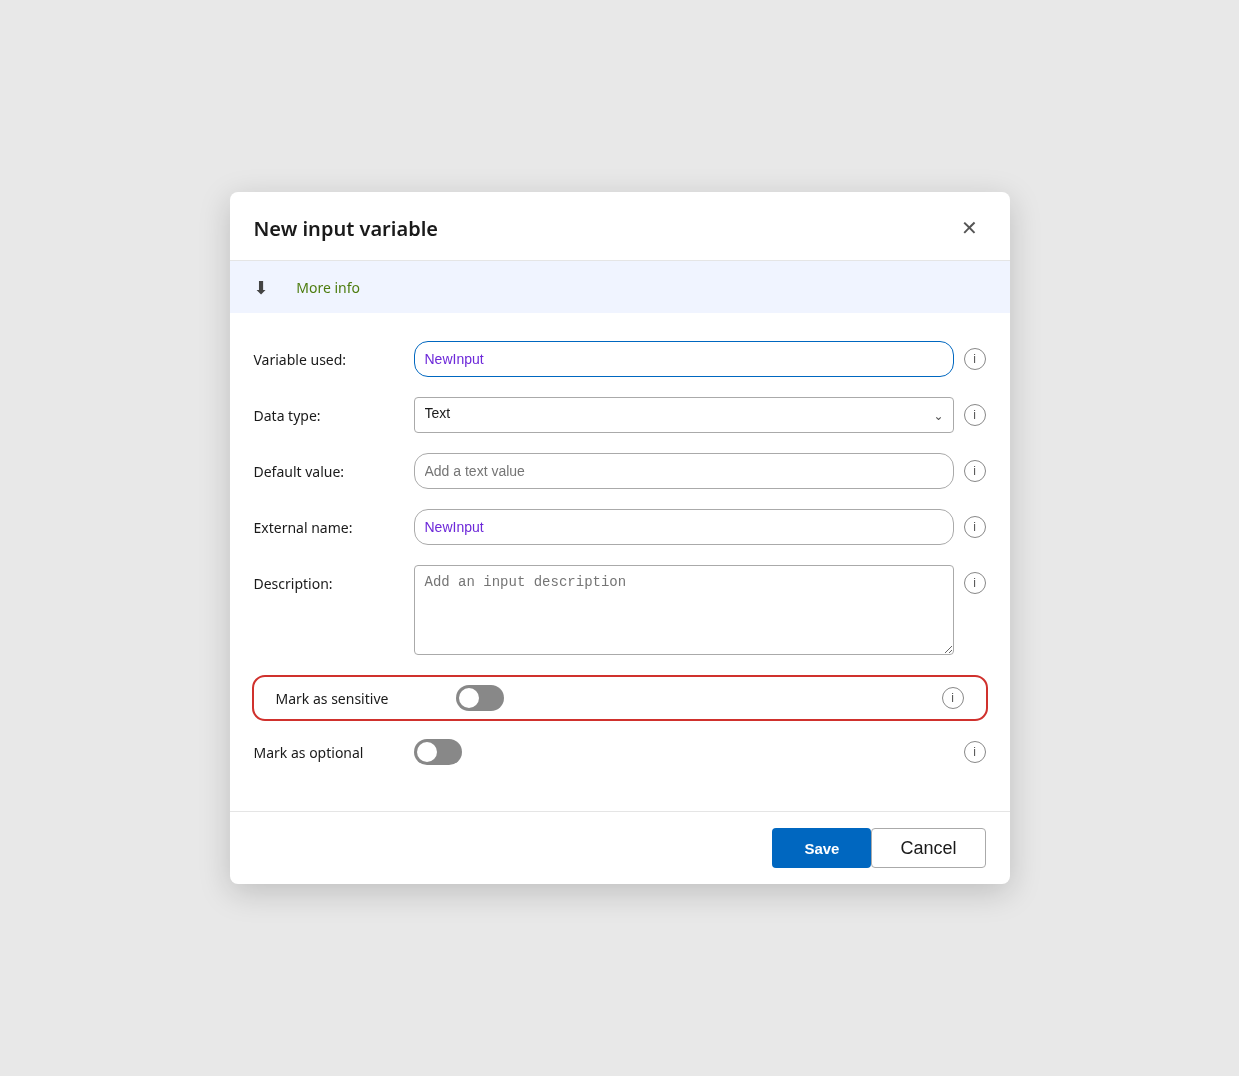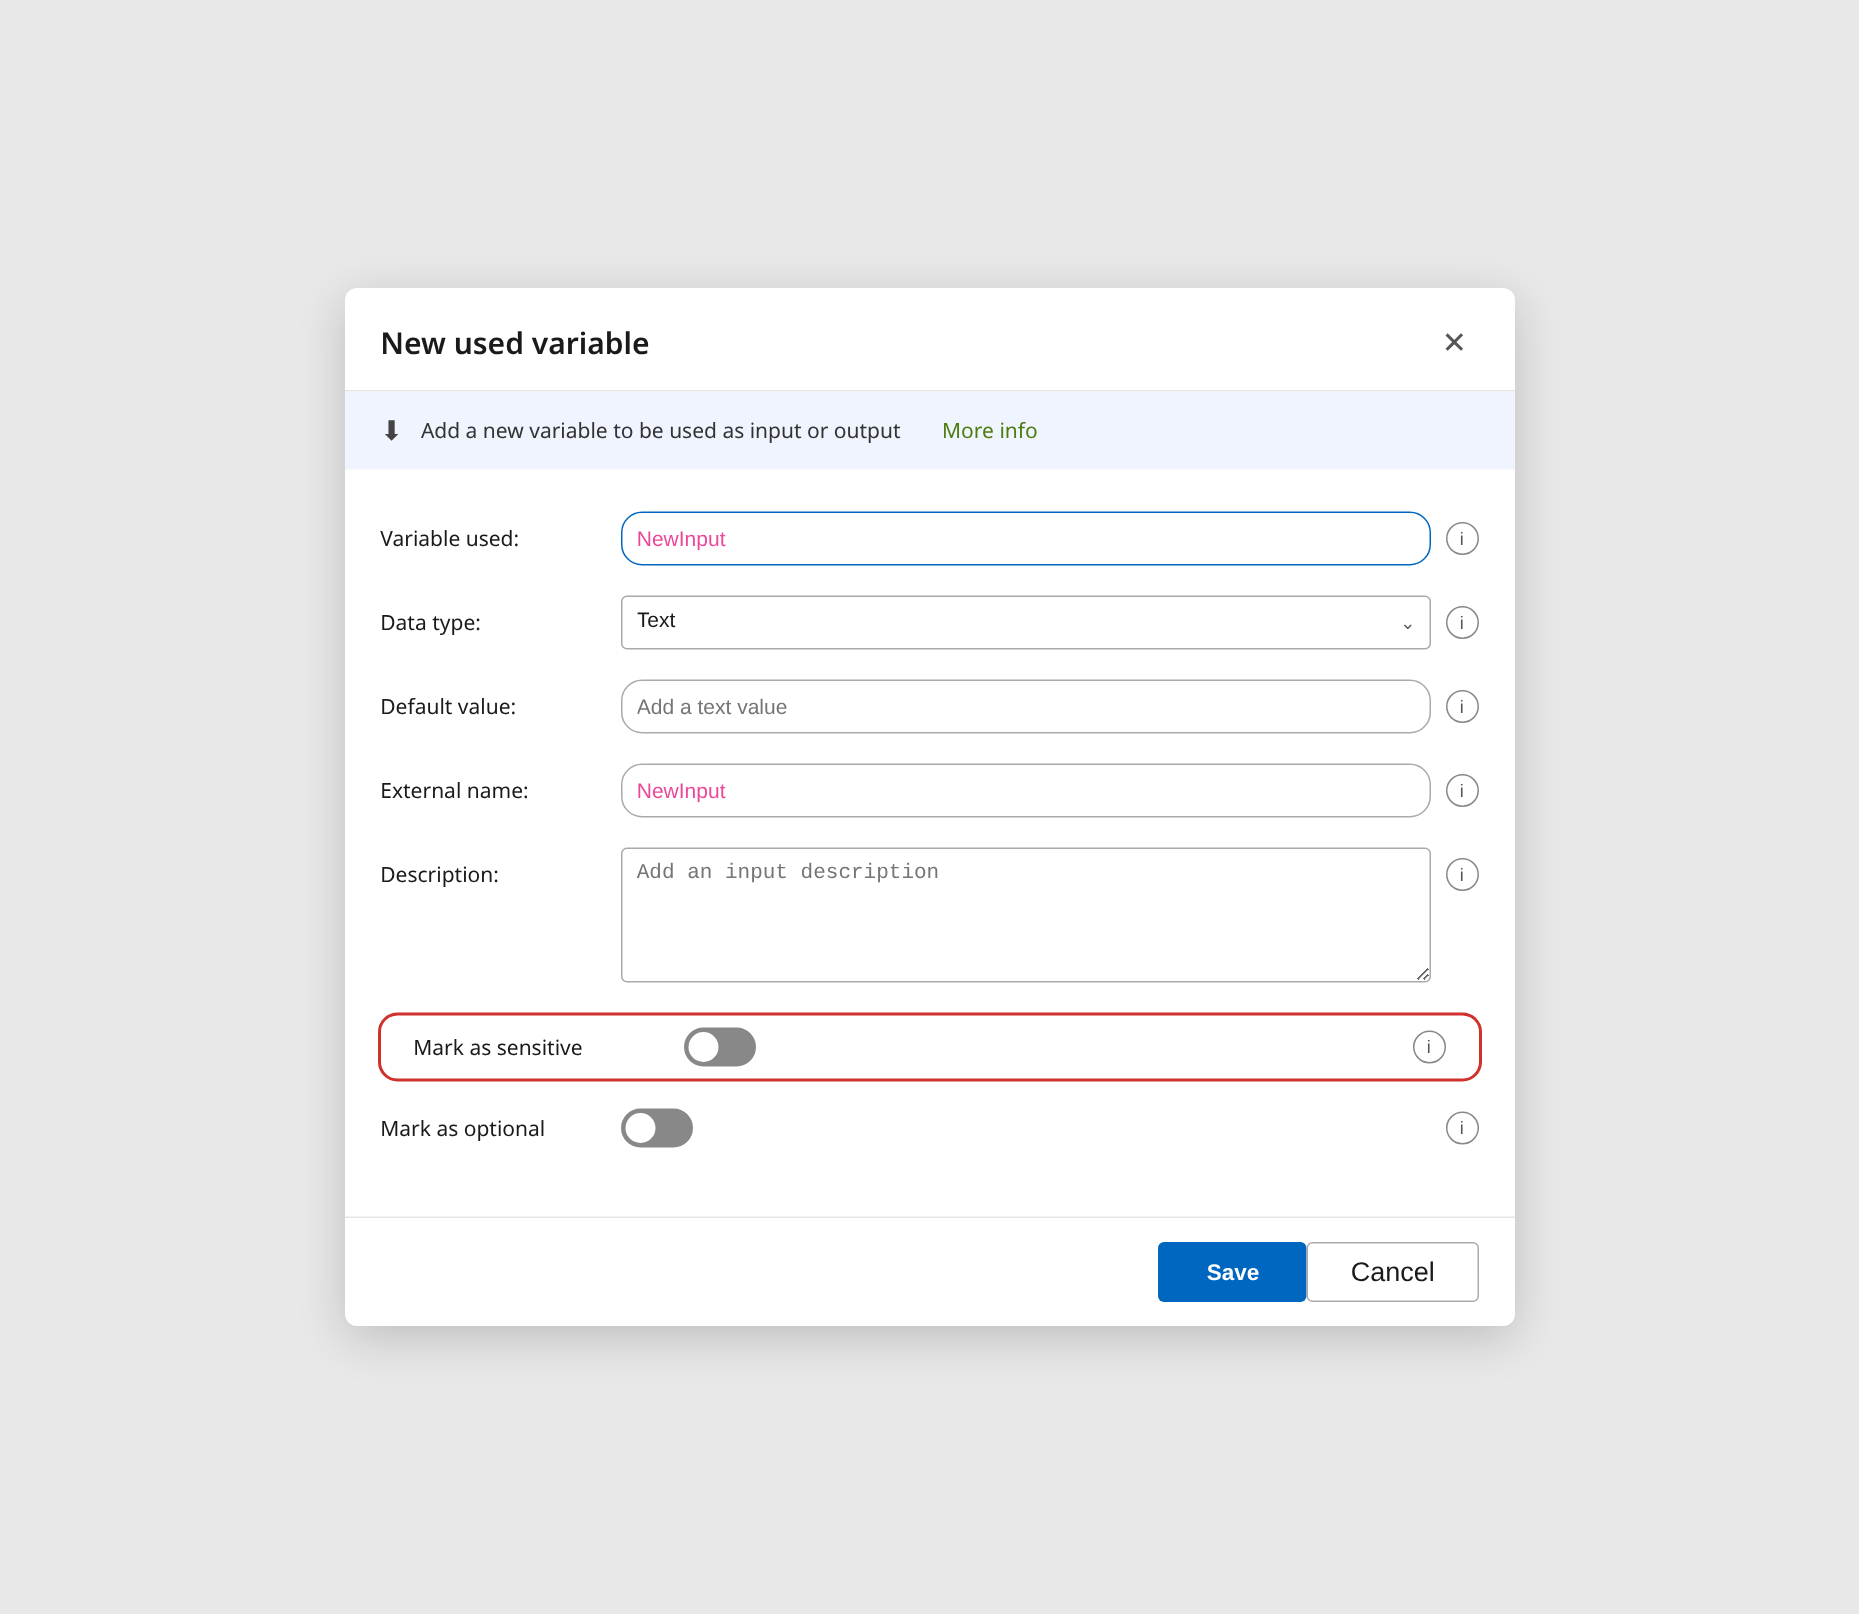--- a/index.html
+++ b/index.html
@@ -96,21 +96,21 @@
       gap: 10px;
     }
 
     .form-input {
       flex: 1;
       height: 36px;
       border: 1.5px solid #0067c0;
       border-radius: 14px;
       padding: 0 10px;
       font-size: 14px;
-      color: #ec4899;
+      color: #6d28d9;
       outline: none;
     }
 
     .form-input.inactive {
       border: 1px solid #aaa;
     }
 
     .form-select-wrapper {
       flex: 1;
       position: relative;
@@ -283,27 +283,27 @@
     .toggle-rows-section {
       margin-top: 4px;
     }
   </style>
 </head>
 <body>
 
 <div class="dialog">
 
   <div class="dialog-header">
-    <span class="dialog-title">New used variable</span>
+    <span class="dialog-title">New input variable</span>
     <button class="close-btn">✕</button>
   </div>
 
   <div class="info-banner">
     <span class="info-banner-icon">⬇</span>
-    <span>Add a new variable to be used as input or output</span>&nbsp;
+    &nbsp;
     <a class="more-info-link">More info</a>
   </div>
 
   <div class="dialog-body">
 
     <div class="form-row">
       <label class="form-label">Variable used:</label>
       <div class="form-control-wrapper">
         <input class="form-input" type="text" value="NewInput" style="">
         <button class="info-icon-btn">i</button>

